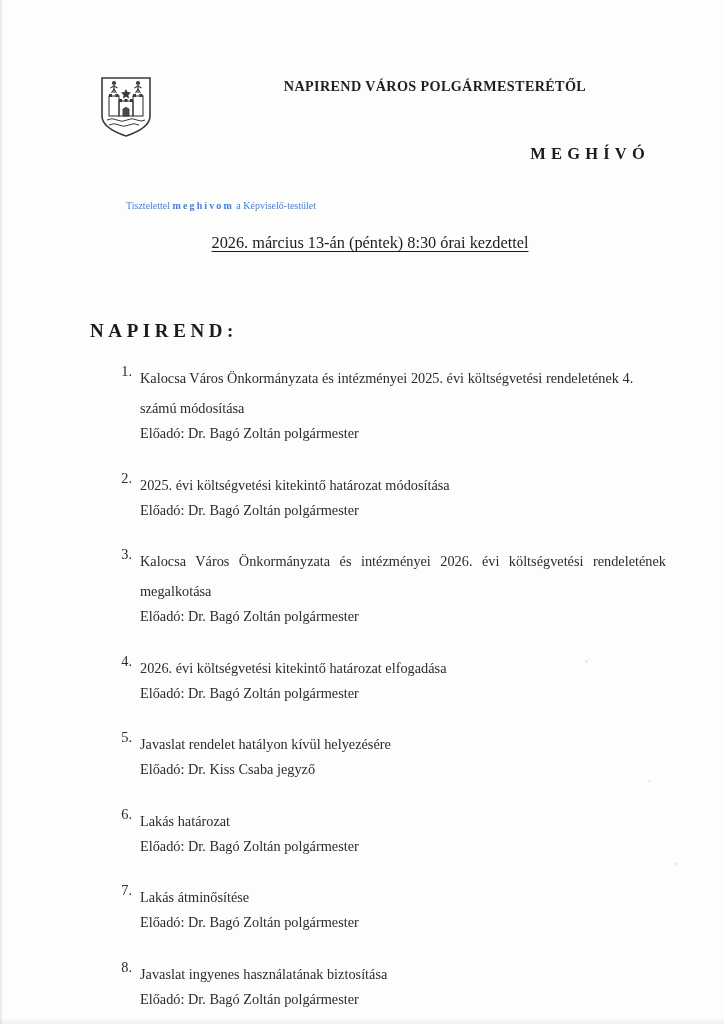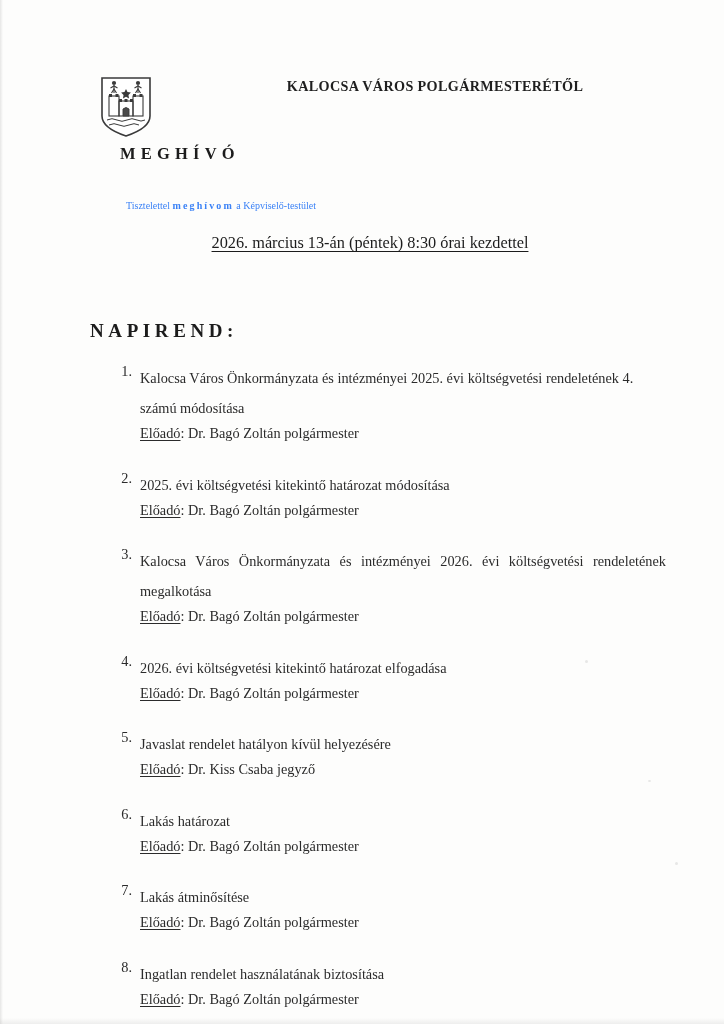--- a/index.html
+++ b/index.html
@@ -68,21 +68,21 @@
     letter-spacing: 0.35px;
     color: #1f1f1f;
     white-space: nowrap;
   }
 
   .doc-title {
     position: absolute;
     left: 120px;
     top: 144px;
     width: 530px;
-    text-align: left;
+    text-align: right;
     font-weight: bold;
     font-size: 16.5px;
     letter-spacing: 5.2px;
     color: #1c1c1c;
   }
 
   
   .intro-line {
     position: absolute;
     left: 96px;
@@ -164,21 +164,20 @@
     text-align: justify;
     text-justify: inter-word;
   }
   .agenda-presenter {
     font-size: 14.3px;
     line-height: 20.5px;
     color: #2b2b2b;
     margin-top: 0;
   }
   .agenda-presenter .label {
-    text-decoration: underline;
     text-underline-offset: 2px;
     text-decoration-thickness: 1px;
   }
 </style>
 </head>
 <body>
 
 <div class="page">
 
   <div class="scan-edge-left"></div>
@@ -223,21 +222,21 @@
           <circle cx="39" cy="7" r="2.1" fill="#3a3a3a" stroke="none"></circle>
           <path d="M35.5 12 L39 10 L42.5 12"></path>
           <path d="M36.5 17 L39 13 L41.5 17"></path>
         </g>
 
         <path d="M8 44 q5 -2.6 10 0 q5 2.6 10 0 q5 -2.6 10 0 q4 2.1 8 0" fill="none" stroke="#3a3a3a" stroke-width="1"></path>
         <path d="M10 49 q5 -2.6 10 0 q5 2.6 10 0 q5 -2.6 10 0" fill="none" stroke="#3a3a3a" stroke-width="1"></path>
       </svg>
     </div>
 
-    <div class="office-title">KALOCSA VÁROS POLGÁRMESTERÉTŐL</div>
+    <div class="office-title">NAPIREND VÁROS POLGÁRMESTERÉTŐL</div>
   </div>
 
   <div class="doc-title">MEGHÍVÓ</div>
 
   <div class="intro-line">
     <span>Tisztelettel </span><span class="emph">meghívom</span><span> a Képviselő-testület</span>
   </div>
 
   <div class="date-line">
     <span>2026. március 13-án (péntek) 8:30 órai kezdettel</span>
@@ -277,18 +276,18 @@
         <div class="agenda-text">Lakás határozat</div>
         <div class="agenda-presenter"><span class="label">Előadó</span><span>: </span><span>Dr. Bagó Zoltán polgármester</span></div>
       </div>
       <div class="agenda-item">
         <div class="agenda-num">7.</div>
         <div class="agenda-text">Lakás átminősítése</div>
         <div class="agenda-presenter"><span class="label">Előadó</span><span>: </span><span>Dr. Bagó Zoltán polgármester</span></div>
       </div>
       <div class="agenda-item">
         <div class="agenda-num">8.</div>
-        <div class="agenda-text">Ingatlan rendelet használatának biztosítása</div>
+        <div class="agenda-text">Javaslat ingyenes használatának biztosítása</div>
         <div class="agenda-presenter"><span class="label">Előadó</span><span>: </span><span>Dr. Bagó Zoltán polgármester</span></div>
       </div>
     </div>
 
 </div>
 
 </body></html>

